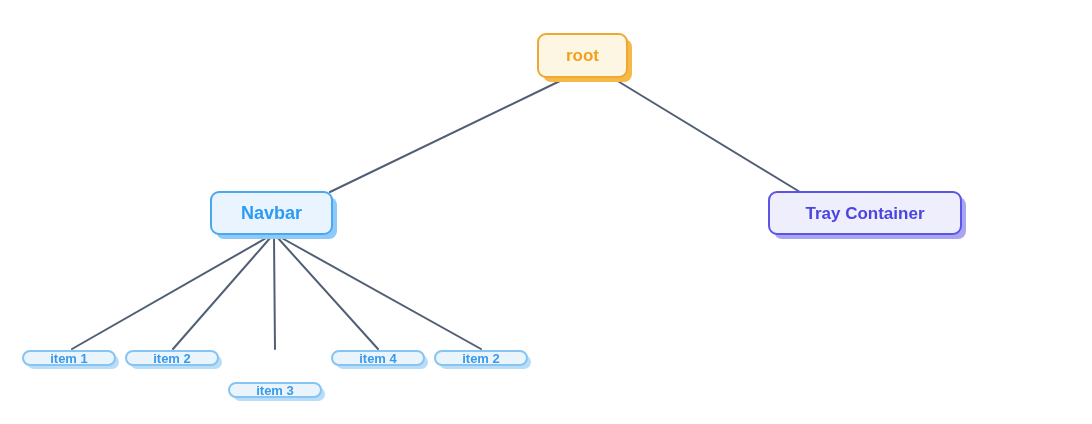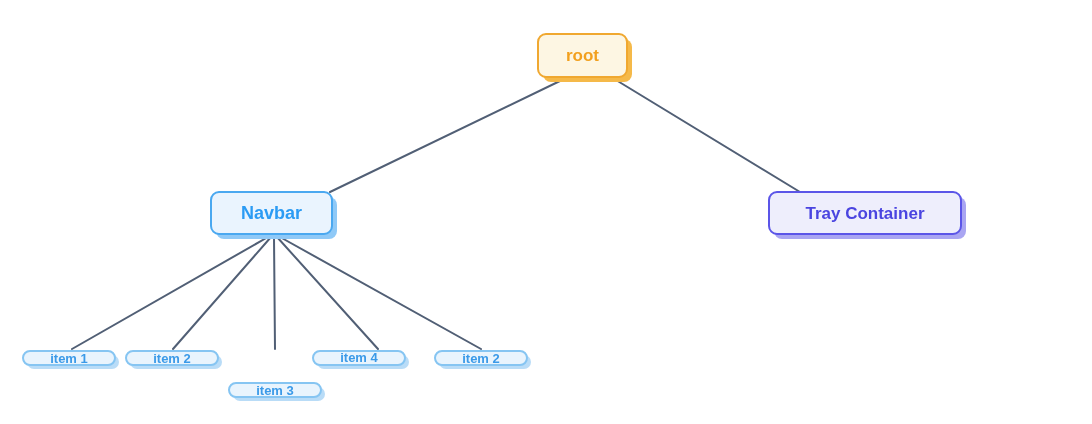--- a/index.html
+++ b/index.html
@@ -109,21 +109,21 @@
     box-shadow: 4px 4px 0 -1px #b9dcf7;
   }
   .node--item .node-label {
     color: #3b9ae8;
     font-size: 13px;
     font-weight: bold;
   }
   .node--item-0 { left: 22px; }
   .node--item-1 { left: 125px; }
   .node--item-2 { left: 228px; margin-top: 32px; }
-  .node--item-3 { left: 312px; align-items: flex-end; }
+  .node--item-3 { left: 331px; }
   .node--item-4 { left: 434px; }
 </style>
 </head>
 <body>
 
 <div id="canvas">
 
   <svg id="edge-layer" width="1092" height="424" viewBox="0 0 1092 424" xmlns="http://www.w3.org/2000/svg">
       <line x1="562" y1="80" x2="330" y2="192" stroke="#515f75" stroke-width="2" stroke-linecap="round"></line>
       <line x1="616" y1="80" x2="800" y2="192" stroke="#515f75" stroke-width="2" stroke-linecap="round"></line>

